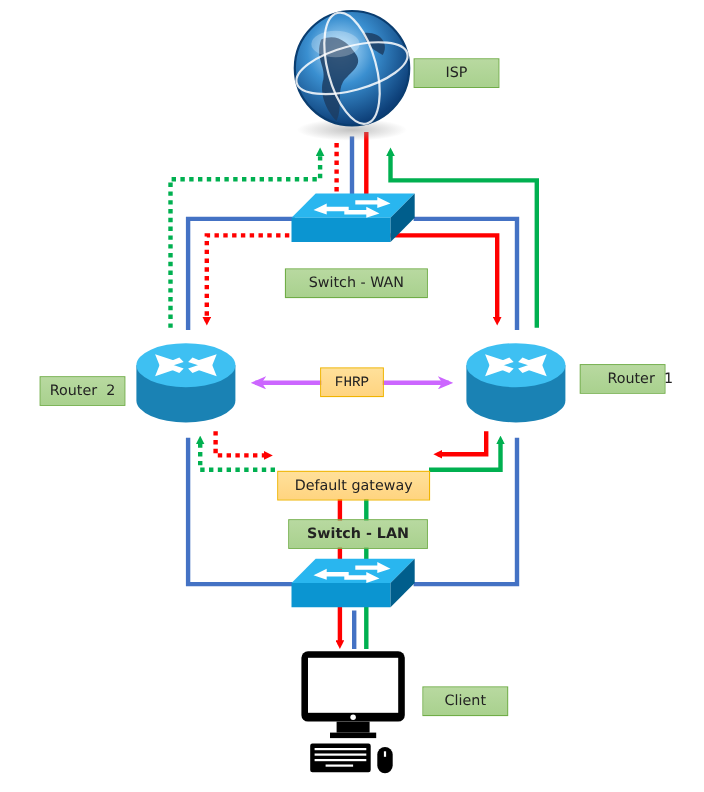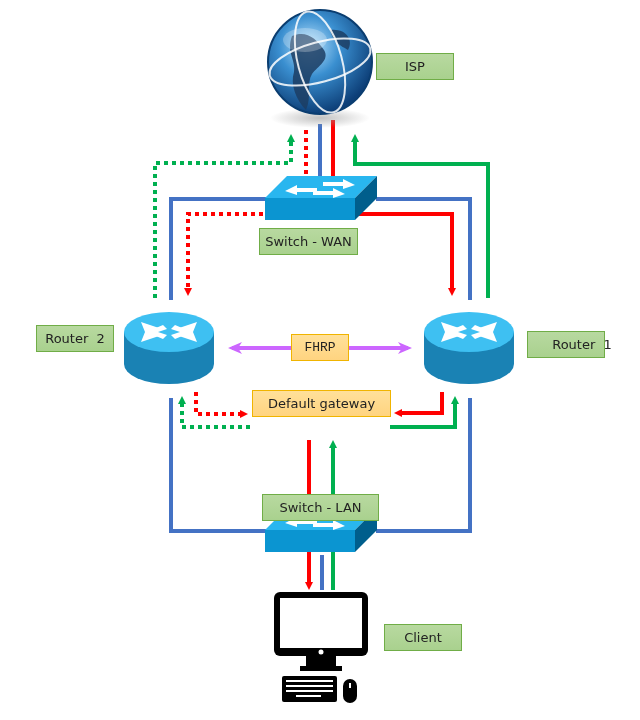--- a/index.html
+++ b/index.html
@@ -137,19 +137,19 @@
       <rect x="286" y="685" width="47" height="2"></rect>
       <rect x="286" y="690" width="47" height="2"></rect>
       <rect x="296" y="695" width="25" height="2"></rect>
     </g>
     <rect x="343" y="679" width="14" height="24" rx="7" fill="#000"></rect>
     <rect x="349" y="683" width="2" height="5" fill="#fff"></rect>
   </g>
 </svg>
 
 <div class="label green-label" style="left:376px;top:53px;width:78px;height:27px;">ISP</div>
-<div class="label green-label" style="left:259px;top:228px;width:99px;height:27px;">Switch - WAN</div>
-<div class="label green-label" style="left:36px;top:325px;width:78px;height:27px;white-space:pre;">Router  2</div>
+<div class="label green-label" style="left:259px;top:244px;width:130px;height:27px;">Switch - WAN</div>
+<div class="label green-label" style="left:36px;top:342px;width:78px;height:27px;white-space:pre;">Router  2</div>
 <div class="label green-label" style="left:527px;top:331px;width:78px;height:27px;white-space:pre;padding-left:32px;">Router  1</div>
 <div class="label orange-label" style="left:291px;top:334px;width:58px;height:27px;font-family:Liberation Mono, monospace;">FHRP</div>
-<div class="label orange-label" style="left:252px;top:390px;width:139px;height:27px;">Default gateway</div>
-<div class="label green-label" style="left:262px;top:494px;width:117px;height:27px;">Switch - LAN</div>
+<div class="label orange-label" style="left:252px;top:428px;width:139px;height:27px;">Default gateway</div>
+<div class="label green-label" style="left:262px;top:472px;width:127px;height:27px;font-weight:bold;">Switch - LAN</div>
 <div class="label green-label" style="left:384px;top:624px;width:78px;height:27px;">Client</div>
 
 </body></html>

